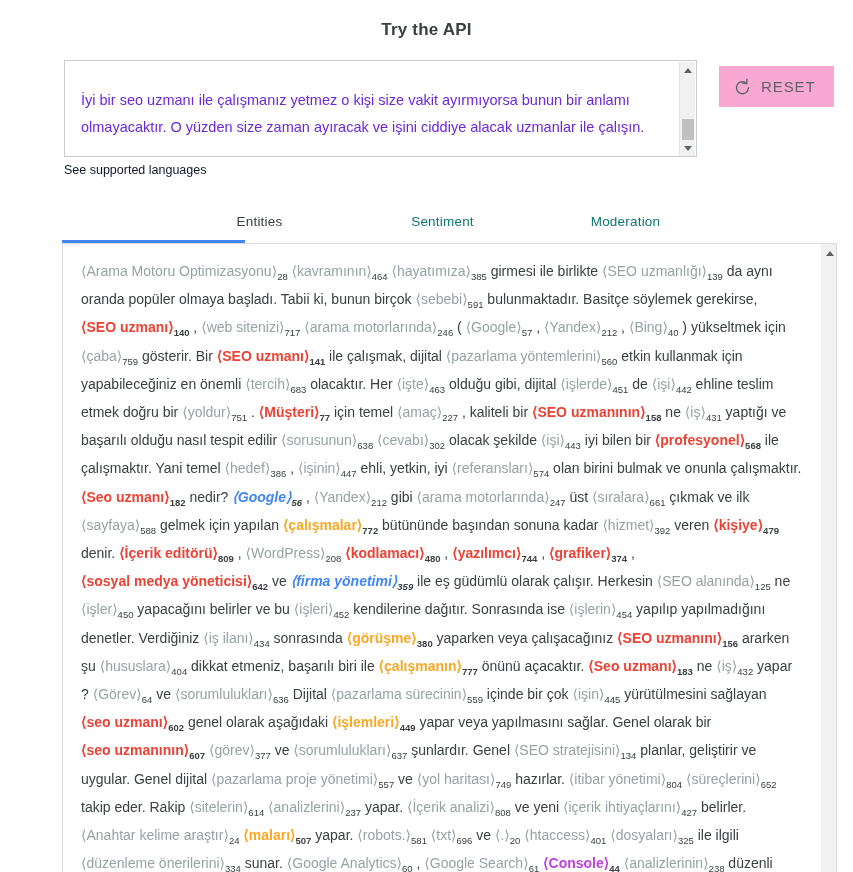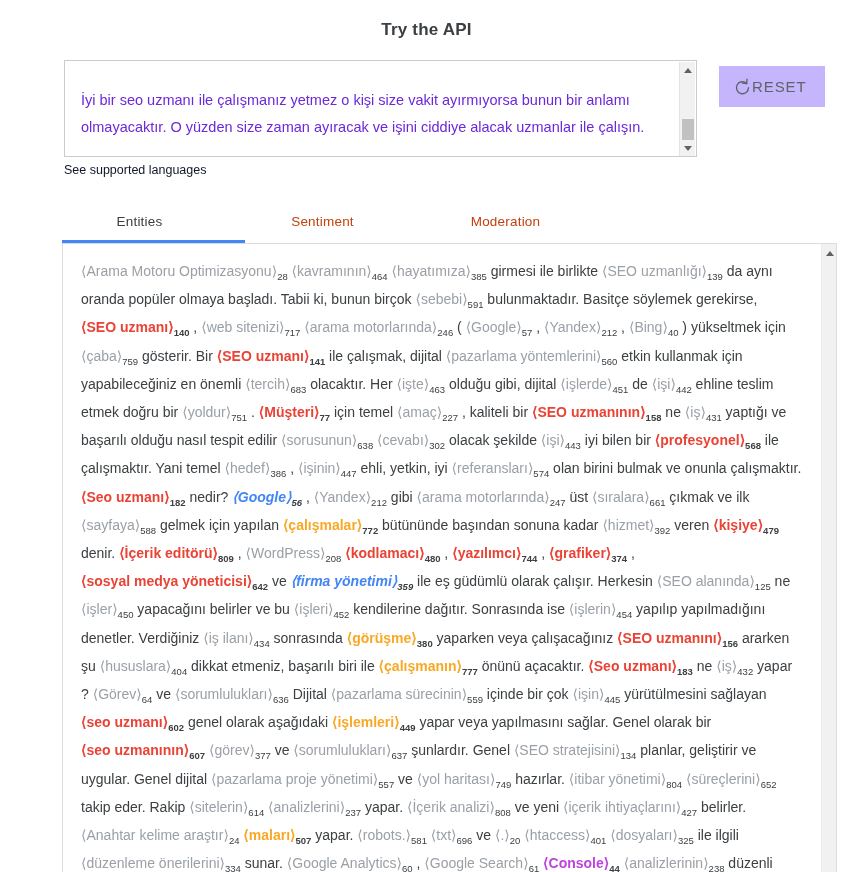--- a/index.html
+++ b/index.html
@@ -71,21 +71,22 @@
     width: 12px; height: 21px;
     background: #c1c1c1;
   }
 
   
   .reset-btn {
     margin-left: 22px;
     margin-top: 6px;
     display: inline-flex;
     align-items: center;
-    background: #c4b5fd;
+    gap: 9px;
+    background: #f9a8d4;
     border: none;
     color: #5f6368;
     font-size: 15px;
     letter-spacing: .9px;
     padding: 11px 18px 11px 14px;
     cursor: pointer;
     font-family: "Liberation Sans", sans-serif;
   }
   .reset-btn svg { display: block; }
 
@@ -98,26 +99,27 @@
     display: inline-block;
   }
 
   
   .tabs {
     margin-top: 26px;
     padding-left: 48px;
     padding-right: 16px;
     display: flex;
     position: relative;
+    justify-content: center;
   }
   .tab {
     width: 183px;
     text-align: center;
     font-size: 13.5px;
-    color: #c2410c;
+    color: #0f766e;
     padding: 10px 0 14px 0;
     cursor: pointer;
     letter-spacing: .2px;
   }
   .tab.active { color: #3c4043; }
   .tab.active::after {
     content: "";
     position: absolute;
     left: 62px;
     bottom: 0;

